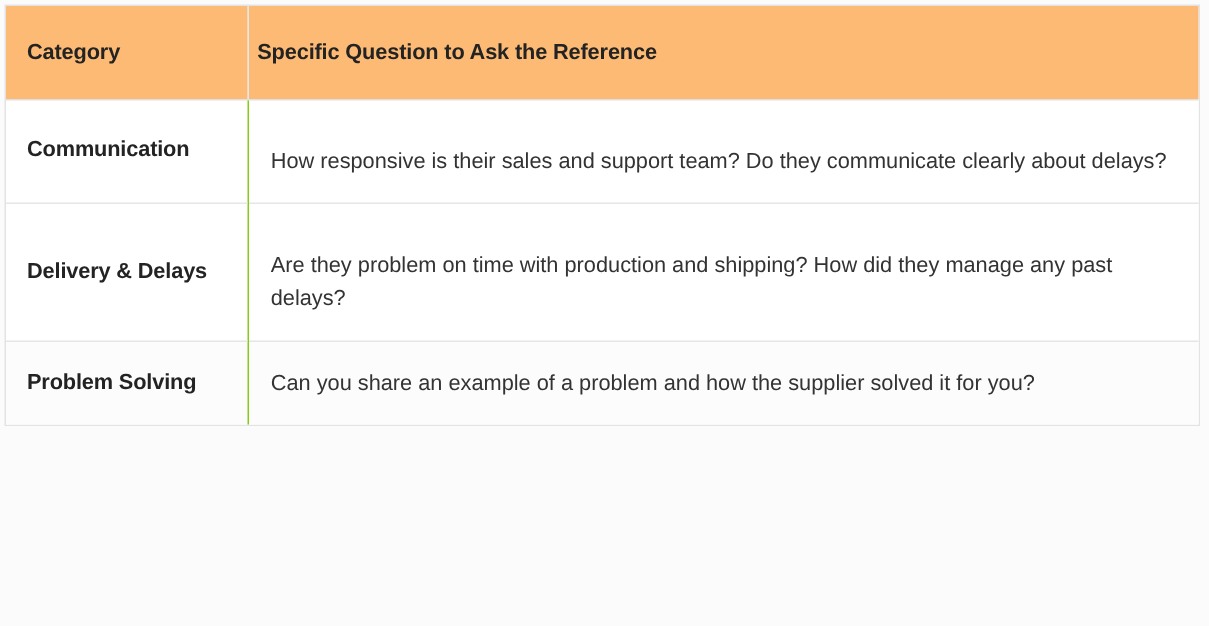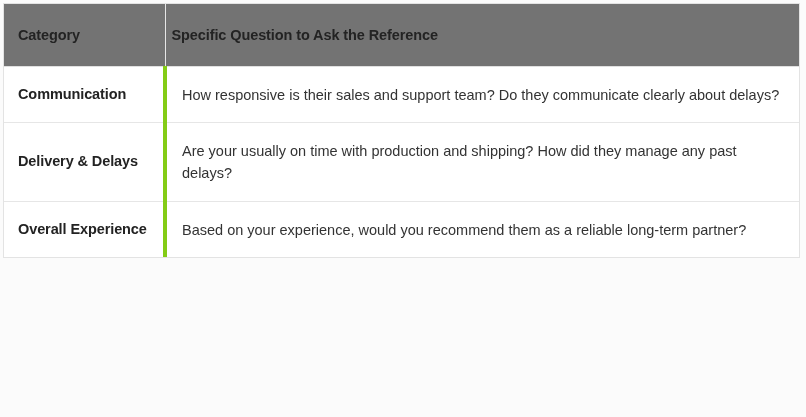--- a/index.html
+++ b/index.html
@@ -36,21 +36,21 @@
     width: 100%;
     border-collapse: collapse;
     table-layout: fixed;
     background: #ffffff;
   }
 
   table.ref-table col.col-category { width: 161px; }
   table.ref-table col.col-question { width: auto; }
 
   thead th {
-    background: #737373;
+    background: #fdba74;
     color: #232323;
     font-weight: bold;
     font-size: 14.5px;
     text-align: left;
     vertical-align: middle;
     height: 62px;
     padding: 0 14px;
     border-bottom: 1px solid #e0e0e0;
     box-sizing: border-box;
     letter-spacing: -0.1px;
@@ -73,40 +73,40 @@
     background: #fcfcfc;
   }
 
   tbody td {
     border-top: 1px solid #e6e6e6;
     padding: 0;
     box-sizing: border-box;
   }
 
   tbody td.cell-category {
-    border-right: 4px solid #84cc16;
+    border-right: 1px solid #84cc16;
     vertical-align: middle;
     padding: 6px 14px;
     color: #232323;
     font-weight: bold;
     font-size: 14.5px;
     line-height: 1.45;
     letter-spacing: -0.1px;
   }
 
   tbody td.cell-question {
     vertical-align: top;
     padding: 16px 18px 16px 15px;
     color: #333333;
     font-weight: normal;
     font-size: 14.5px;
     line-height: 1.55;
   }
 
-  tbody tr.row-tall td.cell-question { padding-top: 17px; }
+  tbody tr.row-tall td.cell-question { padding-top: 30px; }
   tbody tr.row-short td.cell-question { padding-top: 16px; padding-bottom: 16px; }
 
   tbody tr:last-child td.cell-question { padding-top: 17px; }
 </style>
 </head>
 <body>
 
 <div class="page">
   <div class="table-wrap">
     <table class="ref-table">
@@ -120,22 +120,22 @@
           <th class="th-question">Specific Question to Ask the Reference</th>
         </tr>
       </thead>
       <tbody>
         <tr class="row-tall">
           <td class="cell-category">Communication</td>
           <td class="cell-question">How responsive is their sales and support team? Do they communicate clearly about delays?</td>
         </tr>
         <tr class="row-tall">
           <td class="cell-category">Delivery &amp; Delays</td>
-          <td class="cell-question">Are your usually on time with production and shipping? How did they manage any past delays?</td>
+          <td class="cell-question">Are they problem on time with production and shipping? How did they manage any past delays?</td>
         </tr>
-        <tr class="row-tall">
-          <td class="cell-category">Overall Experience</td>
-          <td class="cell-question">Based on your experience, would you recommend them as a reliable long-term partner?</td>
+        <tr class="row-short striped">
+          <td class="cell-category">Problem Solving</td>
+          <td class="cell-question">Can you share an example of a problem and how the supplier solved it for you?</td>
         </tr>
       </tbody>
     </table>
   </div>
 </div>
 
 </body></html>

